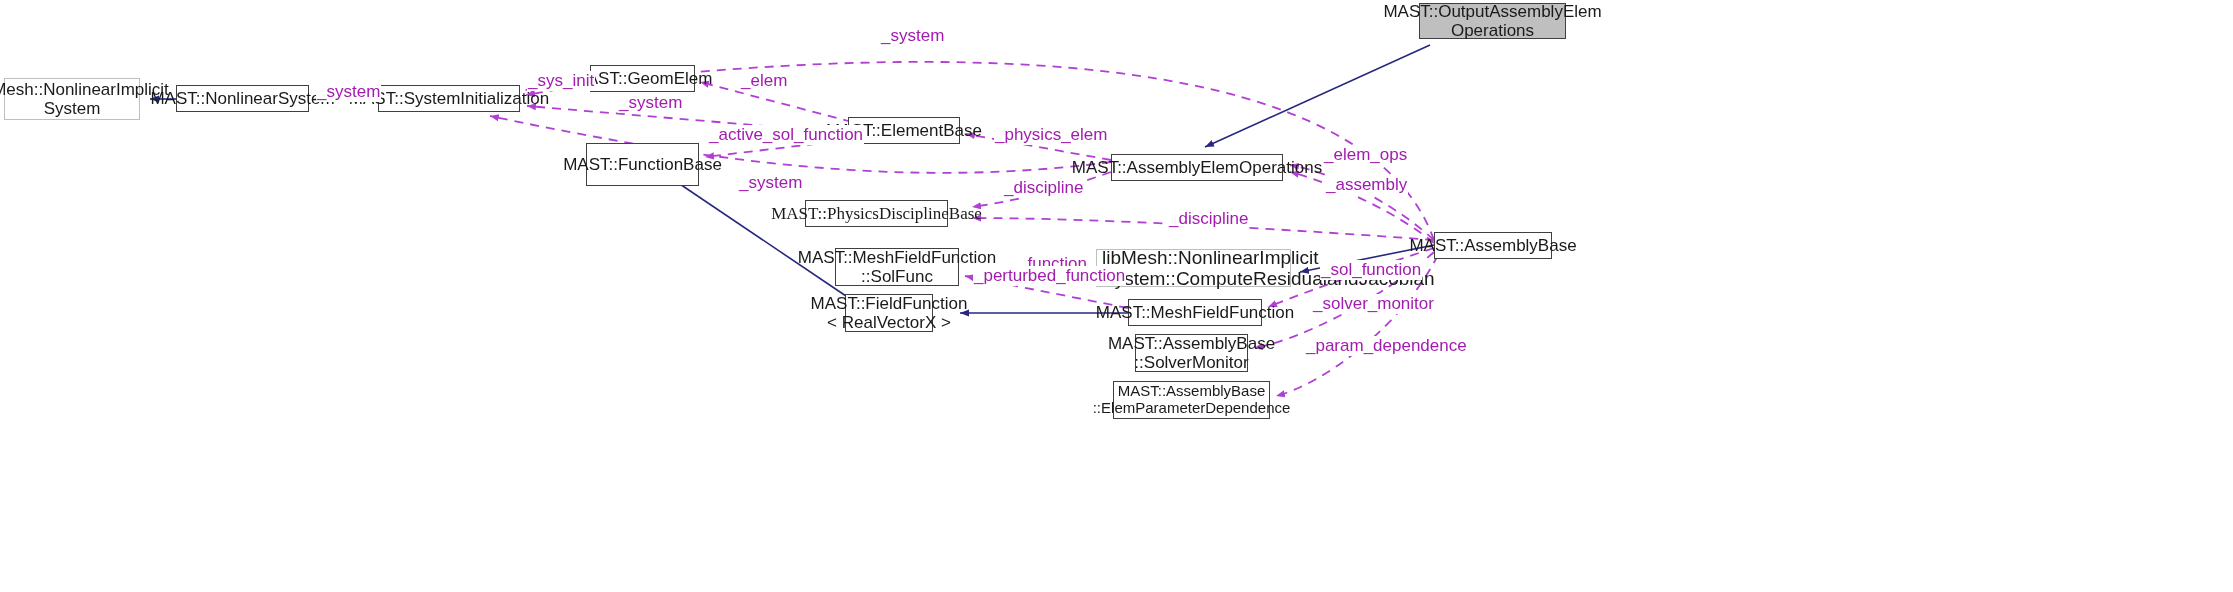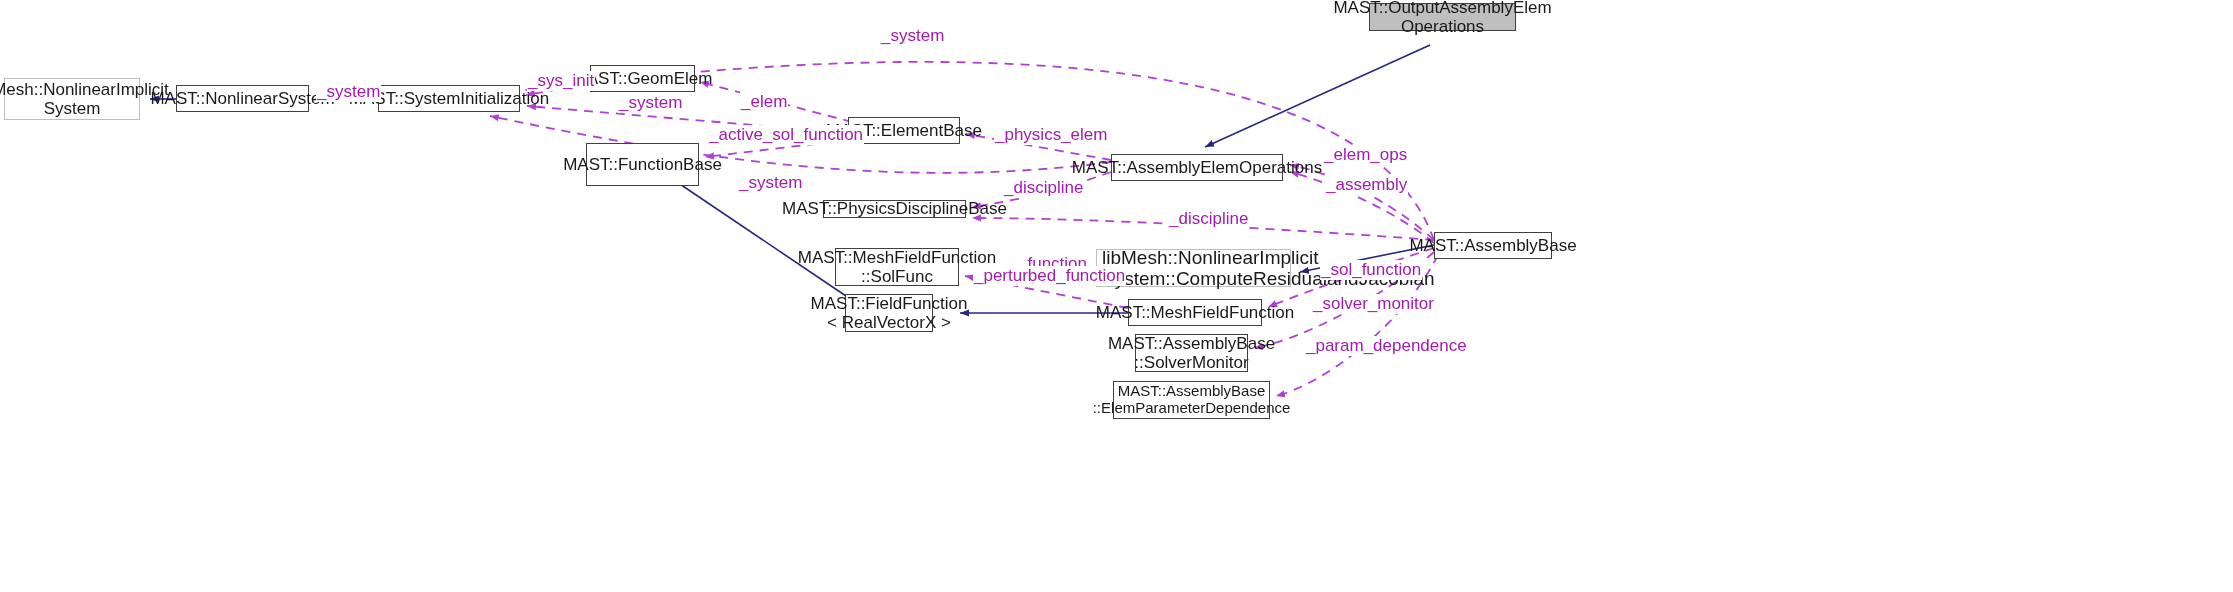--- a/index.html
+++ b/index.html
@@ -110,24 +110,24 @@
   <div class="node" style="left:378px; top:85px; width:142px; height:27px;">MAST::SystemInitialization</div>
 
   <div class="node" style="left:590px; top:65px; width:105px; height:27px;">MAST::GeomElem</div>
 
   <div class="node" style="left:848px; top:117px; width:112px; height:27px;">MAST::ElementBase</div>
 
   <div class="node" style="left:586px; top:143px; width:113px; height:43px;">MAST::FunctionBase</div>
 
   <div class="node" style="left:1111px; top:154px; width:172px; height:27px;">MAST::AssemblyElemOperations</div>
 
-  <div class="node current" style="left:1369px; top:3px; width:147px; height:28px;">MAST::OutputAssemblyElem
+  <div class="node current" style="left:1419px; top:3px; width:147px; height:36px;">MAST::OutputAssemblyElem
 Operations</div>
 
-  <div class="node" style="left:823px; top:200px; width:143px; height:18px;">MAST::PhysicsDisciplineBase</div>
+  <div class="node" style="left:805px; top:200px; width:143px; height:27px;font-family:Liberation Serif, serif;">MAST::PhysicsDisciplineBase</div>
 
   <div class="node" style="left:1434px; top:232px; width:118px; height:27px;">MAST::AssemblyBase</div>
 
   <div class="node" style="left:835px; top:248px; width:124px; height:38px;">MAST::MeshFieldFunction
 ::SolFunc</div>
 
   <div class="node ext" style="left:1096px; top:249px; width:195px; height:38px; font-size:19px; justify-content:flex-start; padding-left:5px; text-align:left;">libMesh::NonlinearImplicit
 System::ComputeResidualandJacobian</div>
 
   <div class="node" style="left:845px; top:294px; width:88px; height:38px;">MAST::FieldFunction
@@ -137,21 +137,21 @@
 
   <div class="node" style="left:1135px; top:334px; width:113px; height:38px;">MAST::AssemblyBase
 ::SolverMonitor</div>
 
   <div class="node" style="left:1113px; top:381px; width:157px; height:38px; font-size:15px;">MAST::AssemblyBase
 ::ElemParameterDependence</div>
 
   <div class="edge-label" style="left:880px; top:26px;">_system</div>
   <div class="edge-label" style="left:316px; top:82px;">_system</div>
   <div class="edge-label" style="left:527px; top:71px;">_sys_init</div>
-  <div class="edge-label" style="left:740px; top:71px;margin-top:21px;">_elem</div>
+  <div class="edge-label" style="left:740px; top:71px;">_elem</div>
   <div class="edge-label" style="left:618px; top:93px;">_system</div>
   <div class="edge-label" style="left:708px; top:125px;">_active_sol_function</div>
   <div class="edge-label" style="left:994px; top:125px;">_physics_elem</div>
   <div class="edge-label" style="left:1323px; top:145px;">_elem_ops</div>
   <div class="edge-label" style="left:738px; top:173px;">_system</div>
   <div class="edge-label" style="left:1003px; top:178px;">_discipline</div>
   <div class="edge-label" style="left:1325px; top:175px;">_assembly</div>
   <div class="edge-label" style="left:1168px; top:209px;">_discipline</div>
   <div class="edge-label" style="left:993px; top:254px;margin-left:24px;">_function</div>
   <div class="edge-label" style="left:973px; top:266px;">_perturbed_function</div>

